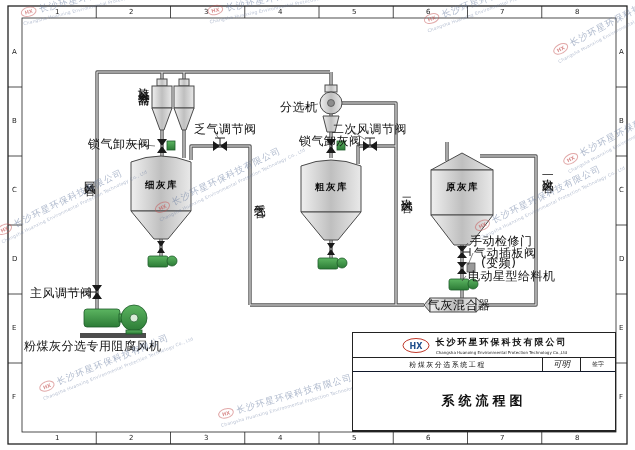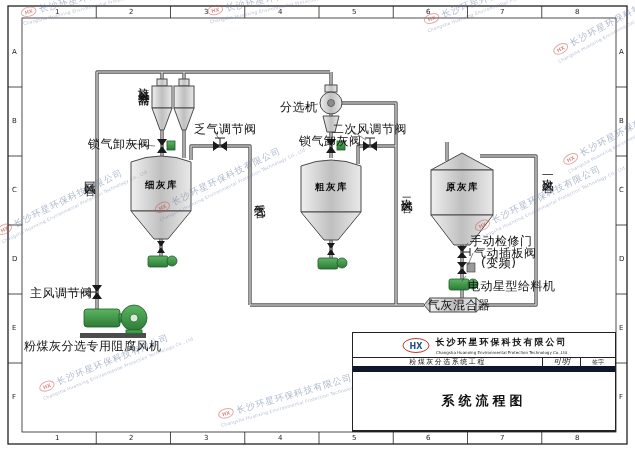--- a/index.html
+++ b/index.html
@@ -25,21 +25,21 @@
   .wm-line{display:block}
   .wm-cn{font-size:9px;color:rgba(104,124,160,.55);letter-spacing:1px}
   .wm-logo{display:inline-block;font-size:5px;font-weight:bold;color:rgba(198,84,84,.65);border:1px solid rgba(198,84,84,.5);border-radius:50%;padding:1px 3px;margin-right:3px;vertical-align:1px}
   .wm-en{display:block;font-size:4.5px;color:rgba(104,124,160,.48);letter-spacing:.2px}
   
   .tb{position:absolute;left:352px;top:332px;width:264px;height:100px;border:1.2px solid #222;background:#fff;display:flex;flex-direction:column;color:#111;z-index:4}
   .tb-r1{height:25px;border-bottom:1px solid #222;display:flex;align-items:center;justify-content:center;gap:5px}
   .tb-co{display:flex;flex-direction:column;align-items:center}
   .tb-cn{font-size:9px;font-weight:bold;letter-spacing:2px}
   .tb-en{font-size:4px;color:#222;margin-top:1px}
-  .tb-r2{height:14px;border-bottom:6px solid #0f172a;display:flex}
+  .tb-r2{height:14px;border-bottom:1px solid #0f172a;display:flex}
   .tb-proj{flex:1;display:flex;align-items:center;justify-content:center;font-size:7px;letter-spacing:1.5px;border-right:1px solid #222}
   .tb-ap{width:38px;display:flex;align-items:center;justify-content:center;font-size:8.5px;border-right:1px solid #222;font-style:italic}
   .tb-ap2{width:34px;display:flex;align-items:center;justify-content:center;font-size:6px;color:#333}
   .tb-main{flex:1;display:flex;min-height:0}
   .tb-grid{width:132px;display:grid;grid-template-columns:26px 40px 26px 40px;grid-template-rows:repeat(4,1fr);border-right:1px solid #222}
   .tb-grid>div{border-right:1px solid #222;border-bottom:1px solid #222;display:flex;align-items:center;justify-content:center;font-size:6.5px;letter-spacing:1px}
   .tb-grid>div:nth-child(4n){border-right:none}
   .tb-grid>div:nth-child(n+13){border-bottom:none}
   .tb-right{flex:1;display:flex;flex-direction:row}
   .tb-title{flex:1;display:flex;align-items:center;justify-content:center;font-size:13px;font-weight:bold;letter-spacing:4px;border-bottom:1px solid #222}
@@ -213,21 +213,21 @@
   <div class="lbl silo" style="left:145px;top:180px">细灰库</div>
   <div class="lbl silo" style="left:315px;top:182px">粗灰库</div>
   <div class="lbl silo" style="left:446px;top:182px">原灰库</div>
   <div class="lbl v" style="left:82px;top:172px">回风管</div>
   <div class="lbl v" style="left:252px;top:194px">乏气管</div>
   <div class="lbl v" style="left:399px;top:188px">二次风管</div>
   <div class="lbl v" style="left:540px;top:168px">一次风管</div>
   <div class="lbl" style="left:470px;top:235px">手动检修门</div>
   <div class="lbl" style="left:474px;top:247px">气动插板阀</div>
   <div class="lbl" style="left:481px;top:257px">(变频)</div>
-  <div class="lbl" style="left:468px;top:280px">电动星型给料机</div>
+  <div class="lbl" style="left:468px;top:270px">电动星型给料机</div>
   <div class="lbl" style="left:428px;top:299px">气灰混合器</div>
   <div class="lbl" style="left:30px;top:287px">主风调节阀</div>
   <div class="lbl" style="left:24px;top:340px">粉煤灰分选专用阻腐风机</div>
 
   <div class="wm" style="left:18px;top:2px;transform:rotate(-14deg)">
     <span class="wm-line"><span class="wm-logo">HX</span><span class="wm-cn">长沙环星环保科技有限公司</span></span>
     <span class="wm-en">Changsha Huanxing Environmental Protection Technology Co., Ltd</span>
   </div>
   <div class="wm" style="left:205px;top:0px;transform:rotate(-12deg)">
     <span class="wm-line"><span class="wm-logo">HX</span><span class="wm-cn">长沙环星环保科技有限公司</span></span>

